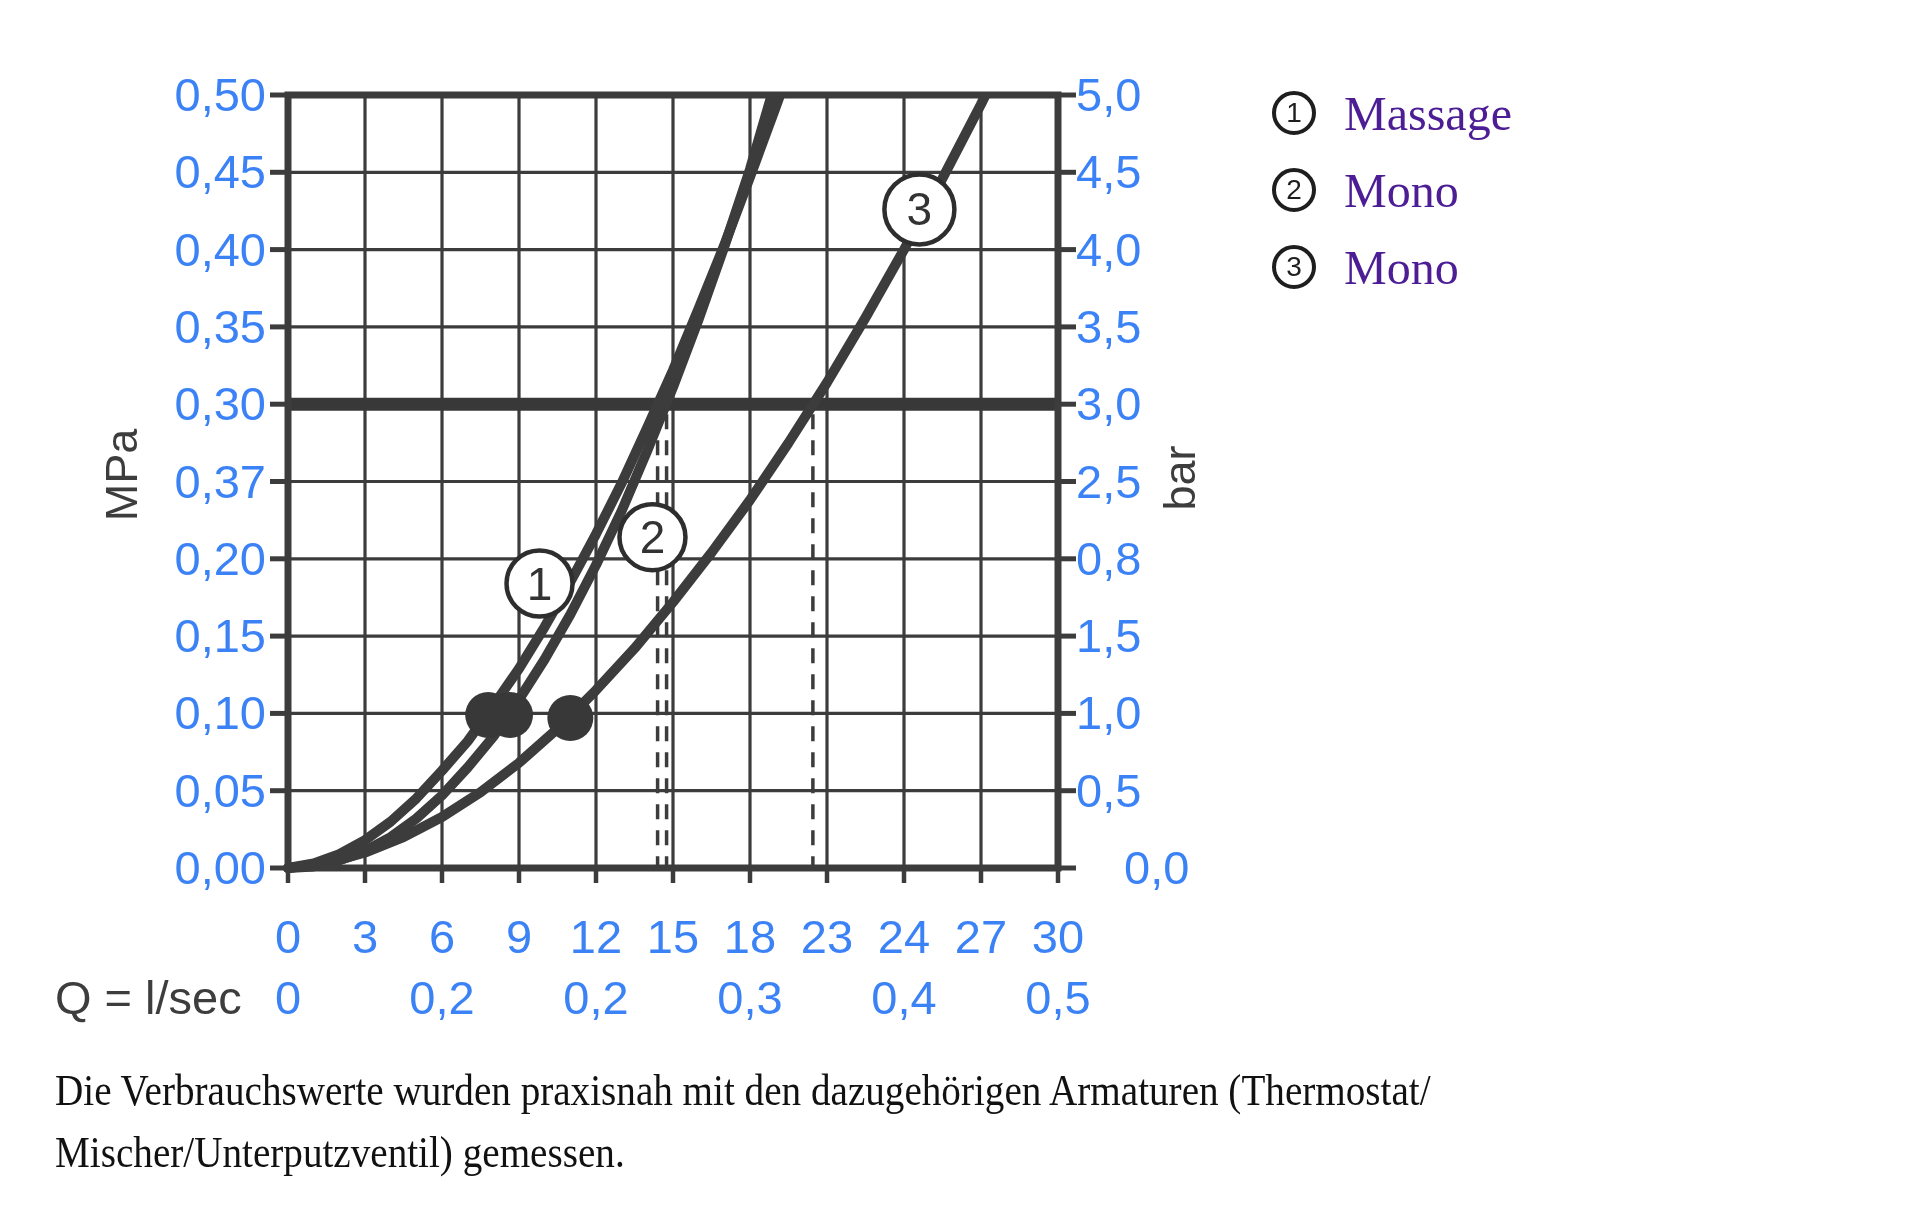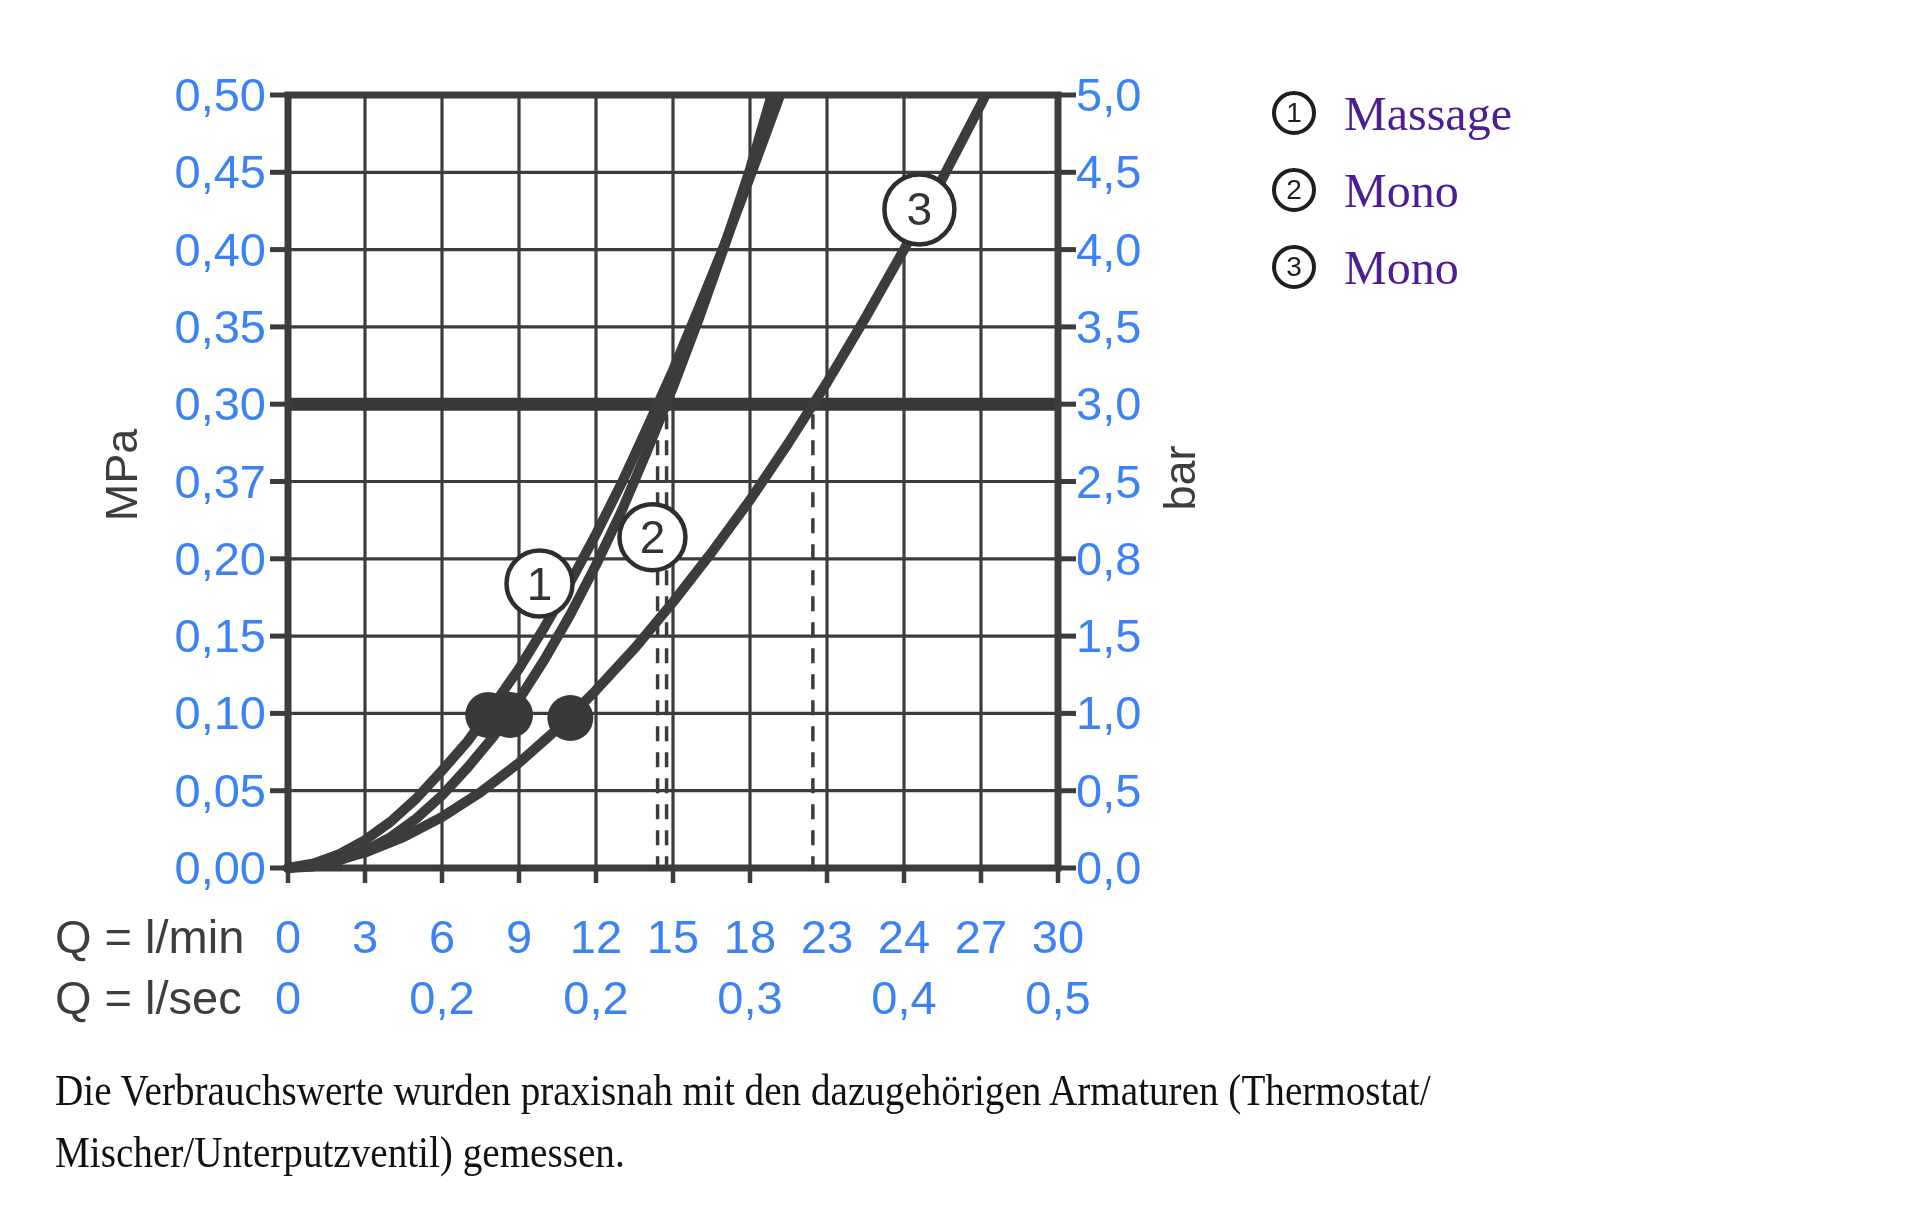--- a/index.html
+++ b/index.html
@@ -111,21 +111,21 @@
       <div class="tick-label tl-left" style="top: 765.7px;">0,05</div>
       <div class="tick-label tl-left" style="top: 688.4px;">0,10</div>
       <div class="tick-label tl-left" style="top: 611.1px;">0,15</div>
       <div class="tick-label tl-left" style="top: 533.8px;">0,20</div>
       <div class="tick-label tl-left" style="top: 456.5px;">0,37</div>
       <div class="tick-label tl-left" style="top: 379.2px;">0,30</div>
       <div class="tick-label tl-left" style="top: 301.9px;">0,35</div>
       <div class="tick-label tl-left" style="top: 224.6px;">0,40</div>
       <div class="tick-label tl-left" style="top: 147.3px;">0,45</div>
       <div class="tick-label tl-left" style="top: 70px;">0,50</div>
-      <div class="tick-label tl-right" style="top: 843px;">0,0</div>
+      <div class="tick-label tl-right" style="top: 843px; margin-left: 48px;">0,0</div>
       <div class="tick-label tl-right" style="top: 765.7px;">0,5</div>
       <div class="tick-label tl-right" style="top: 688.4px;">1,0</div>
       <div class="tick-label tl-right" style="top: 611.1px;">1,5</div>
       <div class="tick-label tl-right" style="top: 533.8px;">0,8</div>
       <div class="tick-label tl-right" style="top: 456.5px;">2,5</div>
       <div class="tick-label tl-right" style="top: 379.2px;">3,0</div>
       <div class="tick-label tl-right" style="top: 301.9px;">3,5</div>
       <div class="tick-label tl-right" style="top: 224.6px;">4,0</div>
       <div class="tick-label tl-right" style="top: 147.3px;">4,5</div>
       <div class="tick-label tl-right" style="top: 70px;">5,0</div>
@@ -144,21 +144,20 @@
       <div class="tick-label tl-x" style="left: 382px; top: 973px;">0,2</div>
       <div class="tick-label tl-x" style="left: 536px; top: 973px;">0,2</div>
       <div class="tick-label tl-x" style="left: 690px; top: 973px;">0,3</div>
       <div class="tick-label tl-x" style="left: 844px; top: 973px;">0,4</div>
       <div class="tick-label tl-x" style="left: 998px; top: 973px;">0,5</div>
     </div>
 
   <div class="unit-label" style="left:22px;top:450px;">MPa</div>
   <div class="unit-label" style="left:1080px;top:453px;">bar</div>
 
-  <div class="q-prefix" style="top:912px;">Q = l/min</div>
   <div class="q-prefix" style="top:973px;">Q = l/sec</div>
 
   <div class="legend" id="legend">
       <div class="legend-item">
         <span class="legend-circle">1</span>
         <span class="legend-text">Massage</span>
       </div>
       <div class="legend-item">
         <span class="legend-circle">2</span>
         <span class="legend-text">Mono</span>

